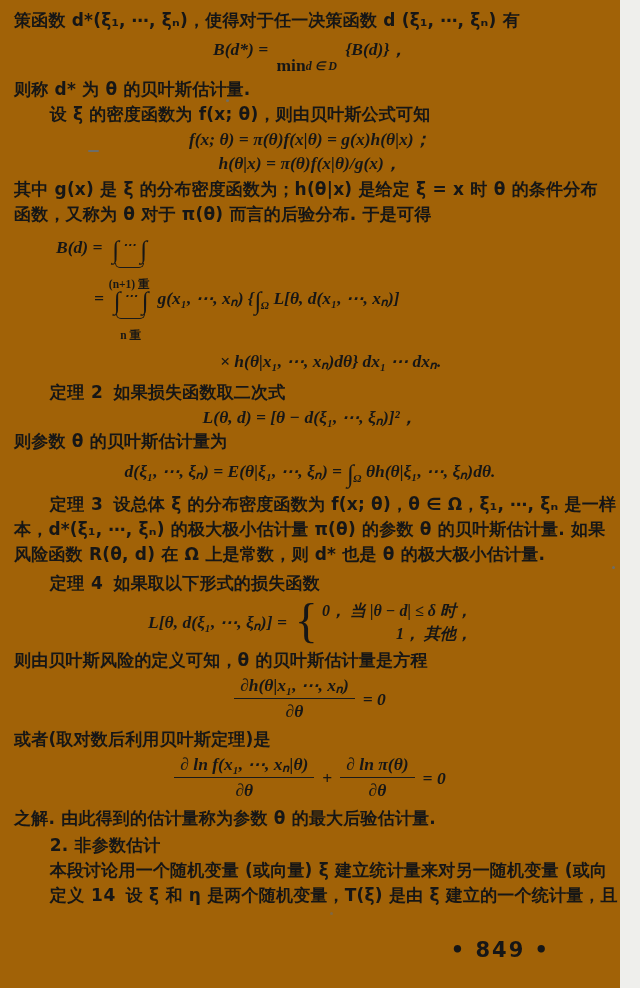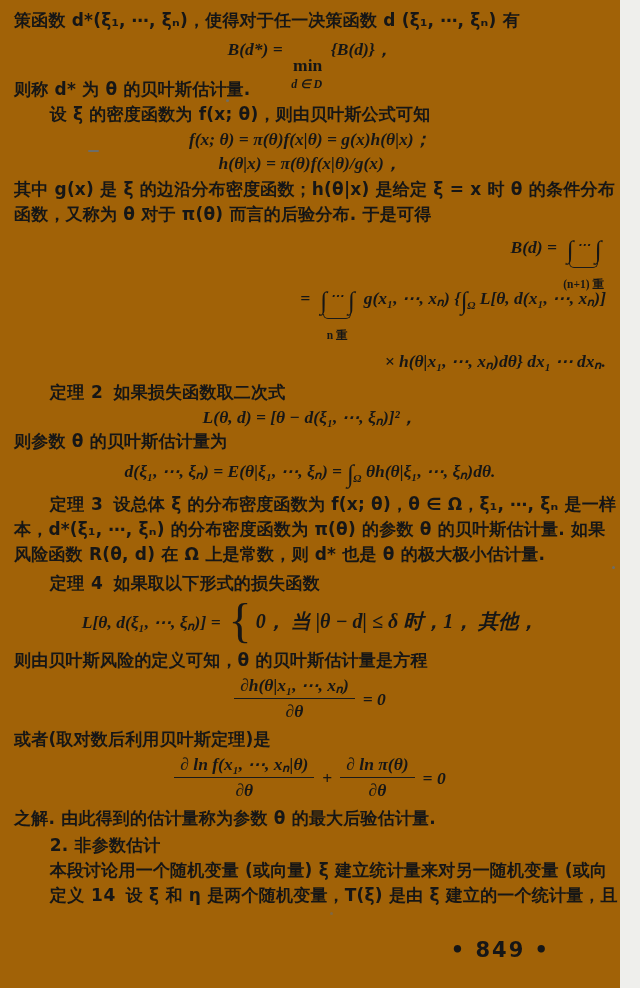--- a/index.html
+++ b/index.html
@@ -16,40 +16,40 @@
     letter-spacing:.2px;
   }
   .indent{text-indent:2.1em;}
   .thm-label{font-weight:800;letter-spacing:.5px;padding-right:10px;}
   .formula{
     font-family:"Liberation Serif",serif;font-style:italic;font-weight:600;
     font-size:17.5px;line-height:24px;text-align:center;white-space:nowrap;
   }
   
   .eq-min{margin-top:4px;height:40px;}
-  .minstack{display:inline-flex;flex-direction:column;align-items:flex-end;vertical-align:-16px;line-height:1;margin:0 4px;}
+  .minstack{display:inline-flex;align-items:flex-start;vertical-align:-16px;line-height:1;margin:0 4px;}
   .minstack .minword{font-style:normal;font-weight:700;}
   .minstack .minsub{font-size:12px;margin-top:3px;}
   
-  .eqrow{ text-align:right;white-space:nowrap;font-family:"Liberation Serif",serif;font-style:italic;font-weight:600;font-size:17.5px;line-height:28px;}
+  .eqrow{ text-align:left;white-space:nowrap;font-family:"Liberation Serif",serif;font-style:italic;font-weight:600;font-size:17.5px;line-height:28px;}
   .eqrow-1{margin:4px 0 0 42px;padding-bottom:20px;}
   .eqrow-2{margin-left:80px;padding-bottom:20px;}
   .eqrow-3{margin:10px 0 0 206px;line-height:25px;}
   .intgroup{position:relative;display:inline-block;padding:0 3px;margin:0 2px;}
   .int-big{font-size:25px;line-height:1;vertical-align:-5px;}
   .int-dots{font-size:13px;vertical-align:4px;padding:0 4px;}
   .ubrace{position:absolute;left:6px;right:6px;top:100%;margin-top:1px;height:5px;
           border:1.6px solid #1a1a1a;border-top:none;border-radius:0 0 5px 5px;}
   .ulabel{position:absolute;top:100%;margin-top:8px;left:50%;transform:translateX(-50%);
           font-size:11.5px;font-style:normal;font-weight:600;white-space:nowrap;}
   sub{font-size:11px;}
   
   .eq-cases{height:48px;margin-top:2px;display:flex;justify-content:center;align-items:center;}
   .cbrace{font-size:48px;font-weight:400;line-height:.85;font-style:normal;margin:0 4px 0 8px;}
-  .ccol{display:inline-flex;flex-direction:row;text-align:right;font-size:20px;line-height:23px;}
+  .ccol{display:inline-flex;flex-direction:column;text-align:right;font-size:16px;line-height:23px;}
   
   .eq-frac{height:48px;margin-top:2px;display:flex;justify-content:center;align-items:center;}
   .frac{display:inline-block;vertical-align:middle;line-height:21px;}
   .frac .num{display:block;padding:0 6px 2px;border-bottom:1.7px solid #1a1a1a;}
   .frac .den{display:block;padding-top:2px;}
   .frac-op{margin:0 8px;font-style:normal;}
   .frac-rhs{margin-left:8px;}
   
   .footer{margin-top:auto;text-align:right;padding-right:56px;font-size:21px;font-weight:600;letter-spacing:2px;}
   
@@ -79,21 +79,21 @@
     </span>
     <span>{B(d)}，</span>
   </div>
 
   <div class="text-line">则称 d* 为 θ 的贝叶斯估计量.</div>
   <div class="text-line indent">设 ξ 的密度函数为 f(x; θ)，则由贝叶斯公式可知</div>
 
   <div class="formula">f(x; θ) = π(θ)f(x|θ) = g(x)h(θ|x)；</div>
   <div class="formula">h(θ|x) = π(θ)f(x|θ)/g(x)，</div>
 
-  <div class="text-line" style="margin-top:2px">其中 g(x) 是 ξ 的边沿分布密度函数；h(θ|x) 是给定 ξ = x 时 θ 的条件分布</div>
+  <div class="text-line" style="margin-top:2px">其中 g(x) 是 ξ 的分布密度函数为；h(θ|x) 是给定 ξ = x 时 θ 的条件分布</div>
   <div class="text-line">函数，又称为 θ 对于 π(θ) 而言的后验分布. 于是可得</div>
 
   <div class="eqrow eqrow-1">
     <span>B(d) =</span>
     <span class="intgroup">
       <span class="int-big">∫</span><span class="int-dots">⋯</span><span class="int-big">∫</span>
       <span class="ubrace"></span>
       <span class="ulabel">(n+1) 重</span>
     </span>
   </div>
@@ -121,21 +121,21 @@
 
   <div class="formula" style="margin-top:2px;height:30px;line-height:30px">
     <span>d(ξ₁, ⋯, ξₙ) = E(θ|ξ₁, ⋯, ξₙ) =</span>
     <span class="int-big">∫</span><sub>Ω</sub>
     <span>θh(θ|ξ₁, ⋯, ξₙ)dθ.</span>
   </div>
 
   <div class="text-line indent" style="margin-top:6px">
     <span class="thm-label">定理 3</span><span>设总体 ξ 的分布密度函数为 f(x; θ)，θ ∈ Ω，ξ₁, ⋯, ξₙ 是一样</span>
   </div>
-  <div class="text-line">本，d*(ξ₁, ⋯, ξₙ) 的分布密度函数为 π(θ) 的参数 θ 的贝叶斯估计量. 如果</div>
+  <div class="text-line">本，d*(ξ₁, ⋯, ξₙ) 的极大极小估计量 π(θ) 的参数 θ 的贝叶斯估计量. 如果</div>
   <div class="text-line">风险函数 R(θ, d) 在 Ω 上是常数，则 d* 也是 θ 的极大极小估计量.</div>
 
   <div class="text-line indent" style="margin-top:4px">
     <span class="thm-label">定理 4</span><span>如果取以下形式的损失函数</span>
   </div>
 
   <div class="formula eq-cases">
     <span>L[θ, d(ξ₁, ⋯, ξₙ)] =</span>
     <span class="cbrace">{</span>
     <span class="ccol">

